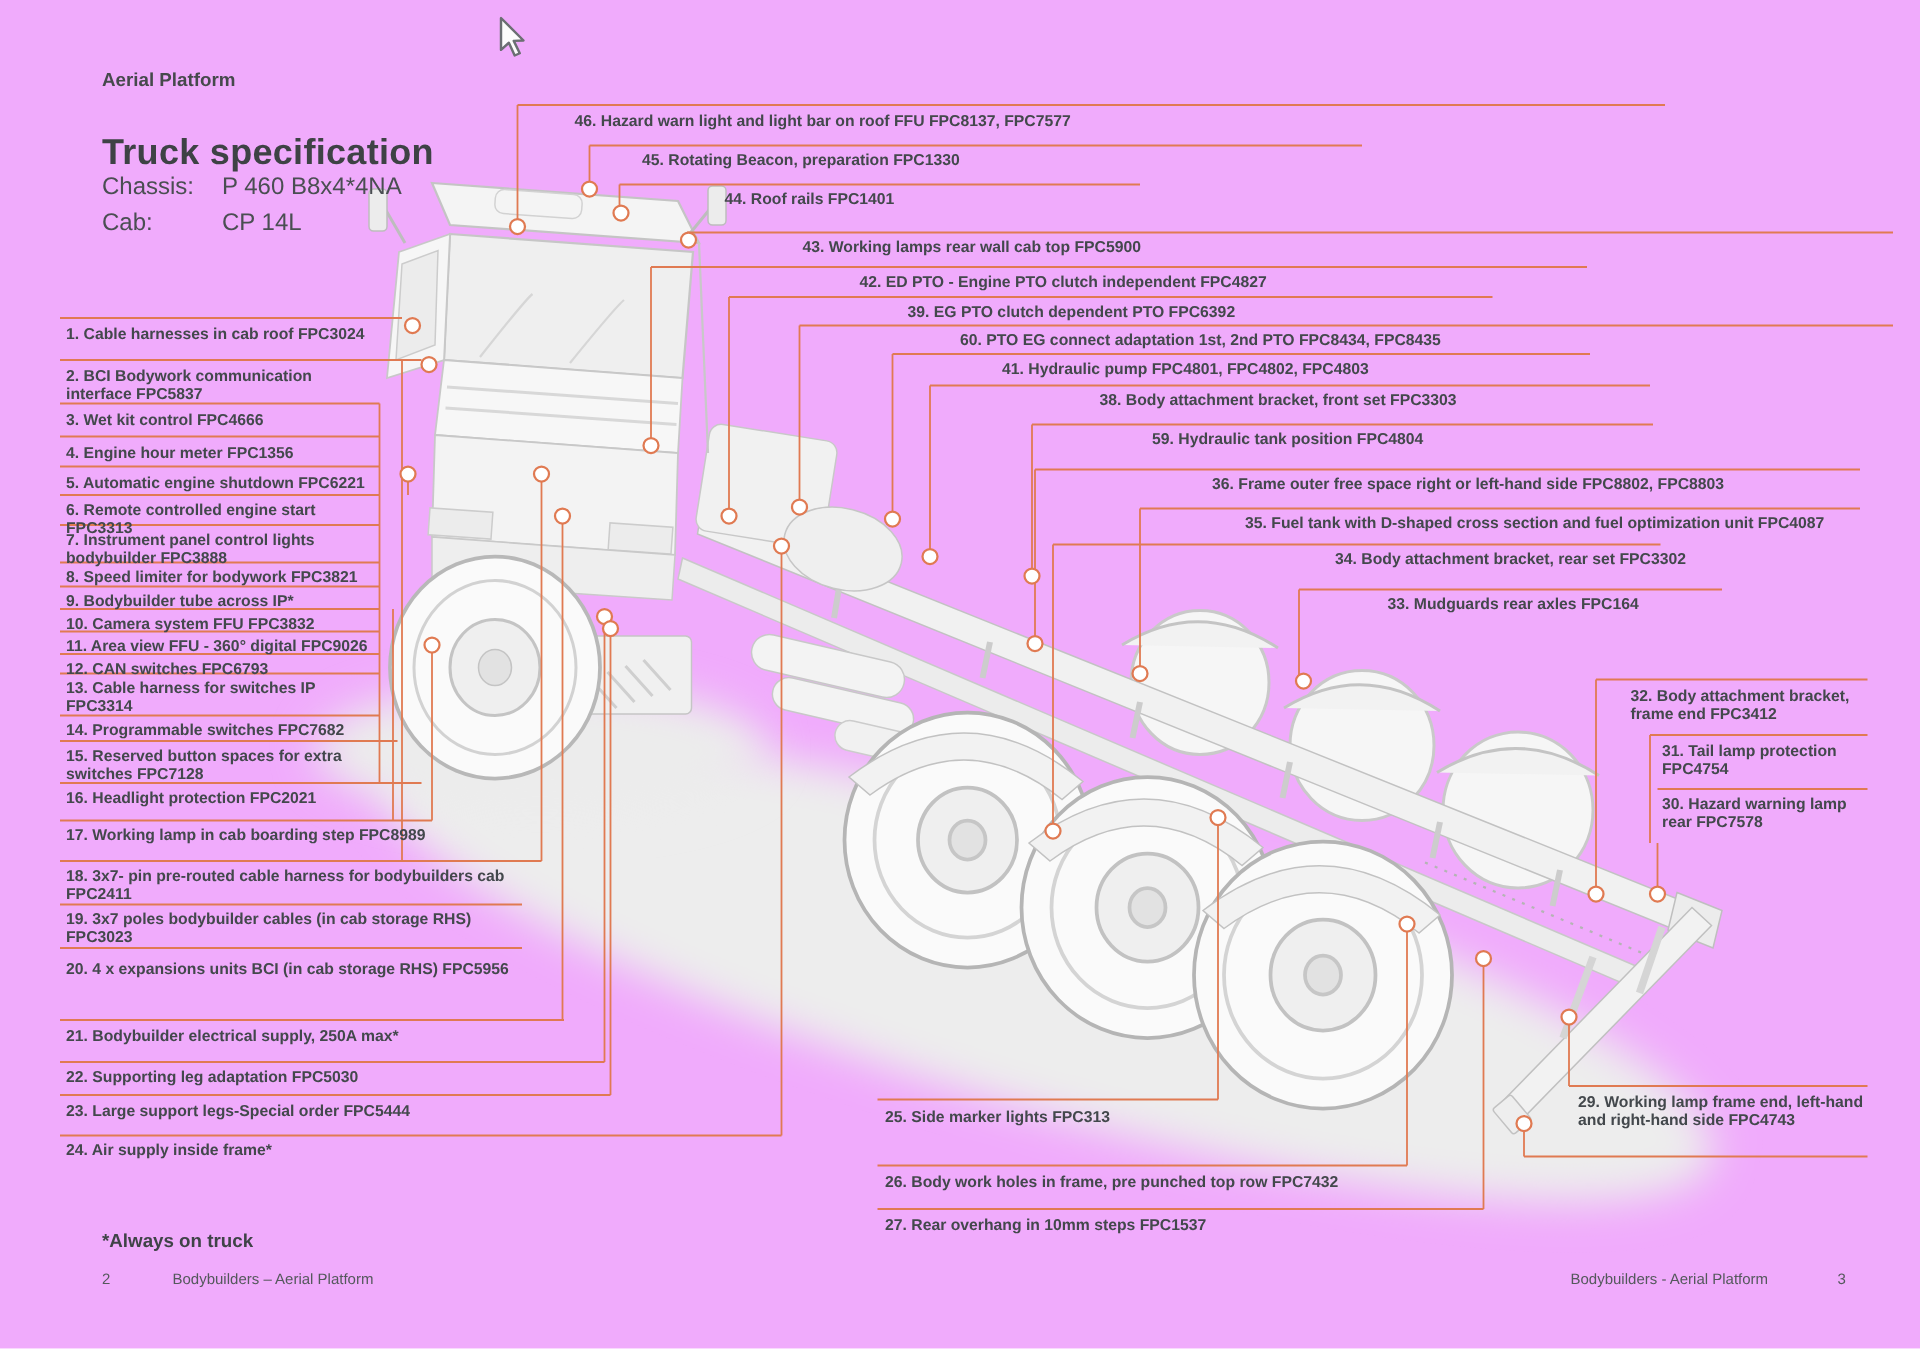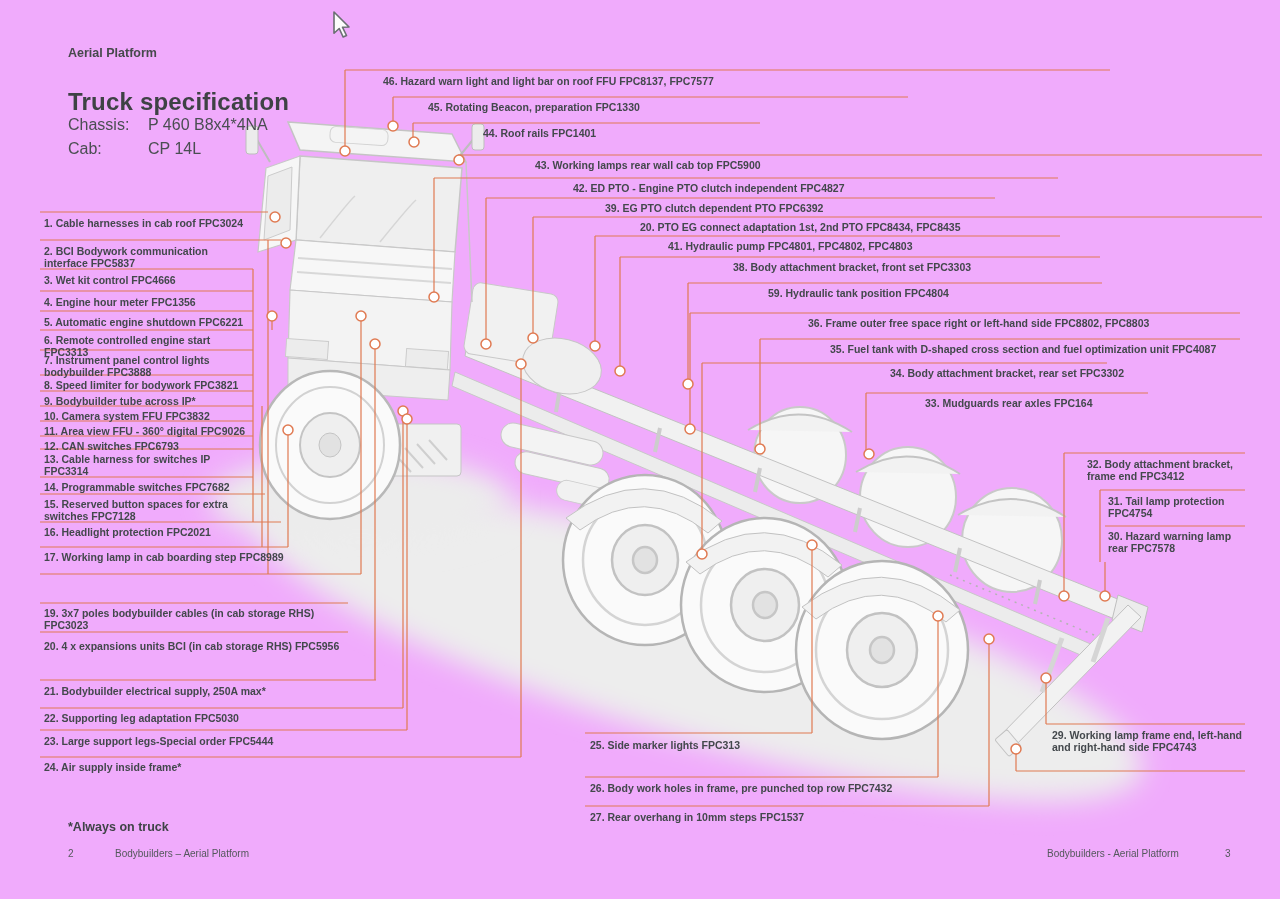--- a/index.html
+++ b/index.html
@@ -181,35 +181,37 @@
 <div class="callout" style="left:44px;top:410px;width:340px">10. Camera system FFU FPC3832</div>
 <div class="callout" style="left:44px;top:425px;width:340px">11. Area view FFU - 360° digital FPC9026</div>
 <div class="callout" style="left:44px;top:440px;width:340px">12. CAN switches FPC6793</div>
 <div class="callout" style="left:44px;top:453px;width:340px">13. Cable harness for switches IP
 FPC3314</div>
 <div class="callout" style="left:44px;top:481px;width:340px">14. Programmable switches FPC7682</div>
 <div class="callout" style="left:44px;top:498px;width:340px">15. Reserved button spaces for extra
 switches FPC7128</div>
 <div class="callout" style="left:44px;top:526px;width:340px">16. Headlight protection FPC2021</div>
 <div class="callout" style="left:44px;top:551px;width:340px">17. Working lamp in cab boarding step FPC8989</div>
+<div class="callout" style="left:44px;top:578px;width:340px">18. 3x7- pin pre-routed cable harness for bodybuilders cab
+FPC2411</div>
 <div class="callout" style="left:44px;top:607px;width:340px">19. 3x7 poles bodybuilder cables (in cab storage RHS)
 FPC3023</div>
 <div class="callout" style="left:44px;top:640px;width:340px">20. 4 x expansions units BCI (in cab storage RHS) FPC5956</div>
 <div class="callout" style="left:44px;top:685px;width:340px">21. Bodybuilder electrical supply, 250A max*</div>
 <div class="callout" style="left:44px;top:712px;width:340px">22. Supporting leg adaptation FPC5030</div>
 <div class="callout" style="left:44px;top:735px;width:340px">23. Large support legs-Special order FPC5444</div>
 <div class="callout" style="left:44px;top:761px;width:340px">24. Air supply inside frame*</div>
 
 <div class="callout tl" style="left:383px;top:75px">46. Hazard warn light and light bar on roof FFU FPC8137, FPC7577</div>
 <div class="callout tl" style="left:428px;top:101px">45. Rotating Beacon, preparation FPC1330</div>
 <div class="callout tl" style="left:483px;top:127px">44. Roof rails FPC1401</div>
 <div class="callout tl" style="left:535px;top:159px">43. Working lamps rear wall cab top FPC5900</div>
 <div class="callout tl" style="left:573px;top:182px">42. ED PTO - Engine PTO clutch independent FPC4827</div>
 <div class="callout tl" style="left:605px;top:202px">39. EG PTO clutch dependent PTO FPC6392</div>
-<div class="callout tl" style="left:640px;top:221px">20. PTO EG connect adaptation 1st, 2nd PTO FPC8434, FPC8435</div>
+<div class="callout tl" style="left:640px;top:221px">60. PTO EG connect adaptation 1st, 2nd PTO FPC8434, FPC8435</div>
 <div class="callout tl" style="left:668px;top:240px">41. Hydraulic pump FPC4801, FPC4802, FPC4803</div>
 <div class="callout tl" style="left:733px;top:261px">38. Body attachment bracket, front set FPC3303</div>
 <div class="callout tl" style="left:768px;top:287px">59. Hydraulic tank position FPC4804</div>
 <div class="callout tl" style="left:808px;top:317px">36. Frame outer free space right or left-hand side FPC8802, FPC8803</div>
 <div class="callout tl" style="left:830px;top:343px">35. Fuel tank with D-shaped cross section and fuel optimization unit FPC4087</div>
 <div class="callout tl" style="left:890px;top:367px">34. Body attachment bracket, rear set FPC3302</div>
 <div class="callout tl" style="left:925px;top:397px">33. Mudguards rear axles FPC164</div>
 
 <div class="callout" style="left:1087px;top:458px;width:170px">32. Body attachment bracket,
 frame end FPC3412</div>

